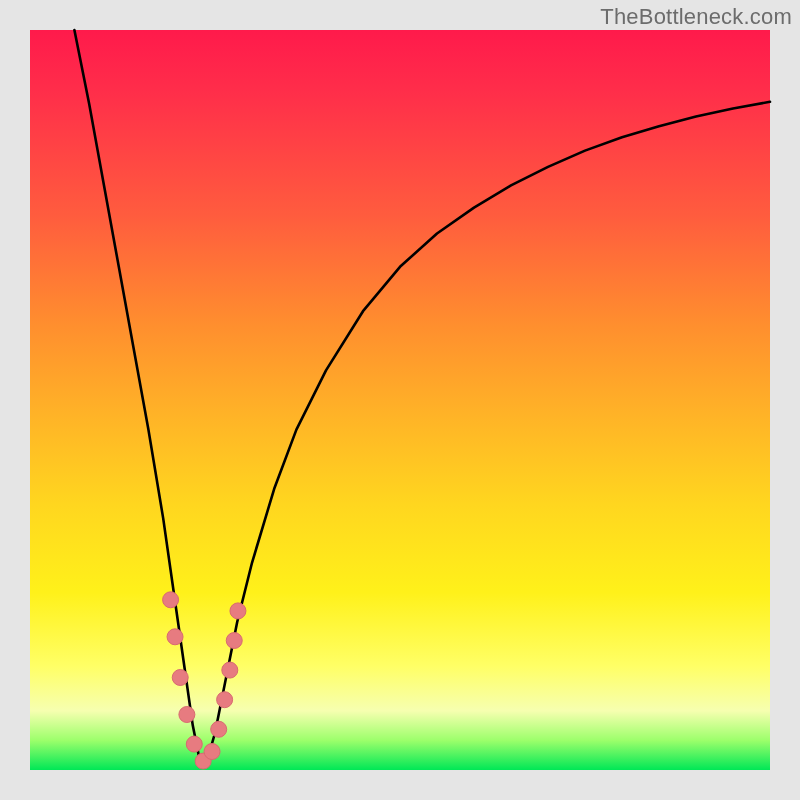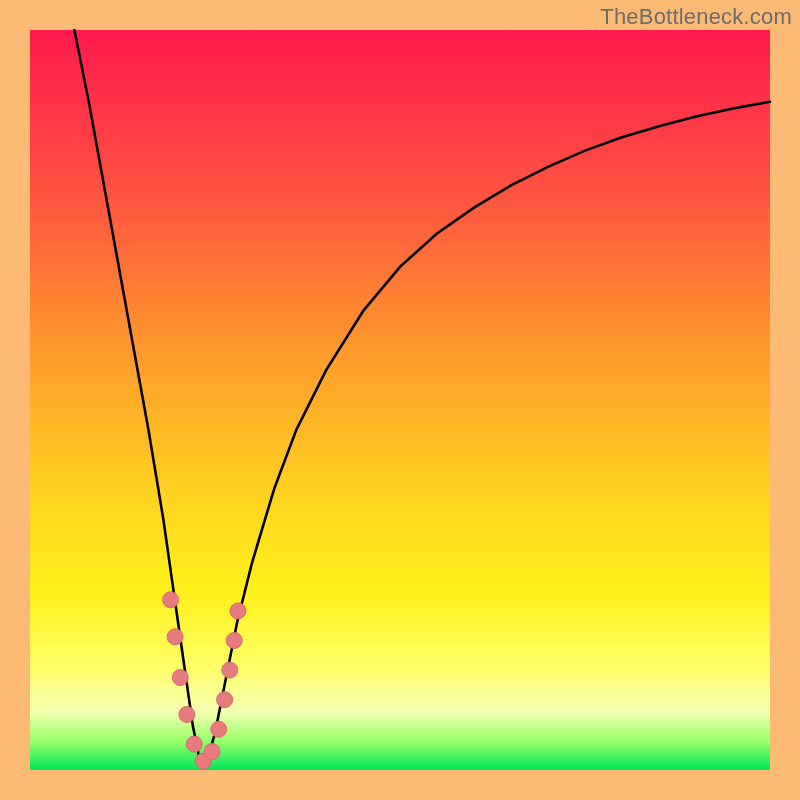--- a/index.html
+++ b/index.html
@@ -10,21 +10,21 @@
     overflow: hidden;
     background: #000;
     font-family: Arial, Helvetica, sans-serif;
   }
   .frame {
     position: absolute;
     left: 0;
     top: 0;
     width: 800px;
     height: 800px;
-    background: #fdba74;
+    background: #e5e5e5;
   }
   .plot {
     position: absolute;
     left: 30px;
     top: 30px;
     width: 740px;
     height: 740px;
     
     background: linear-gradient(
       to bottom,

